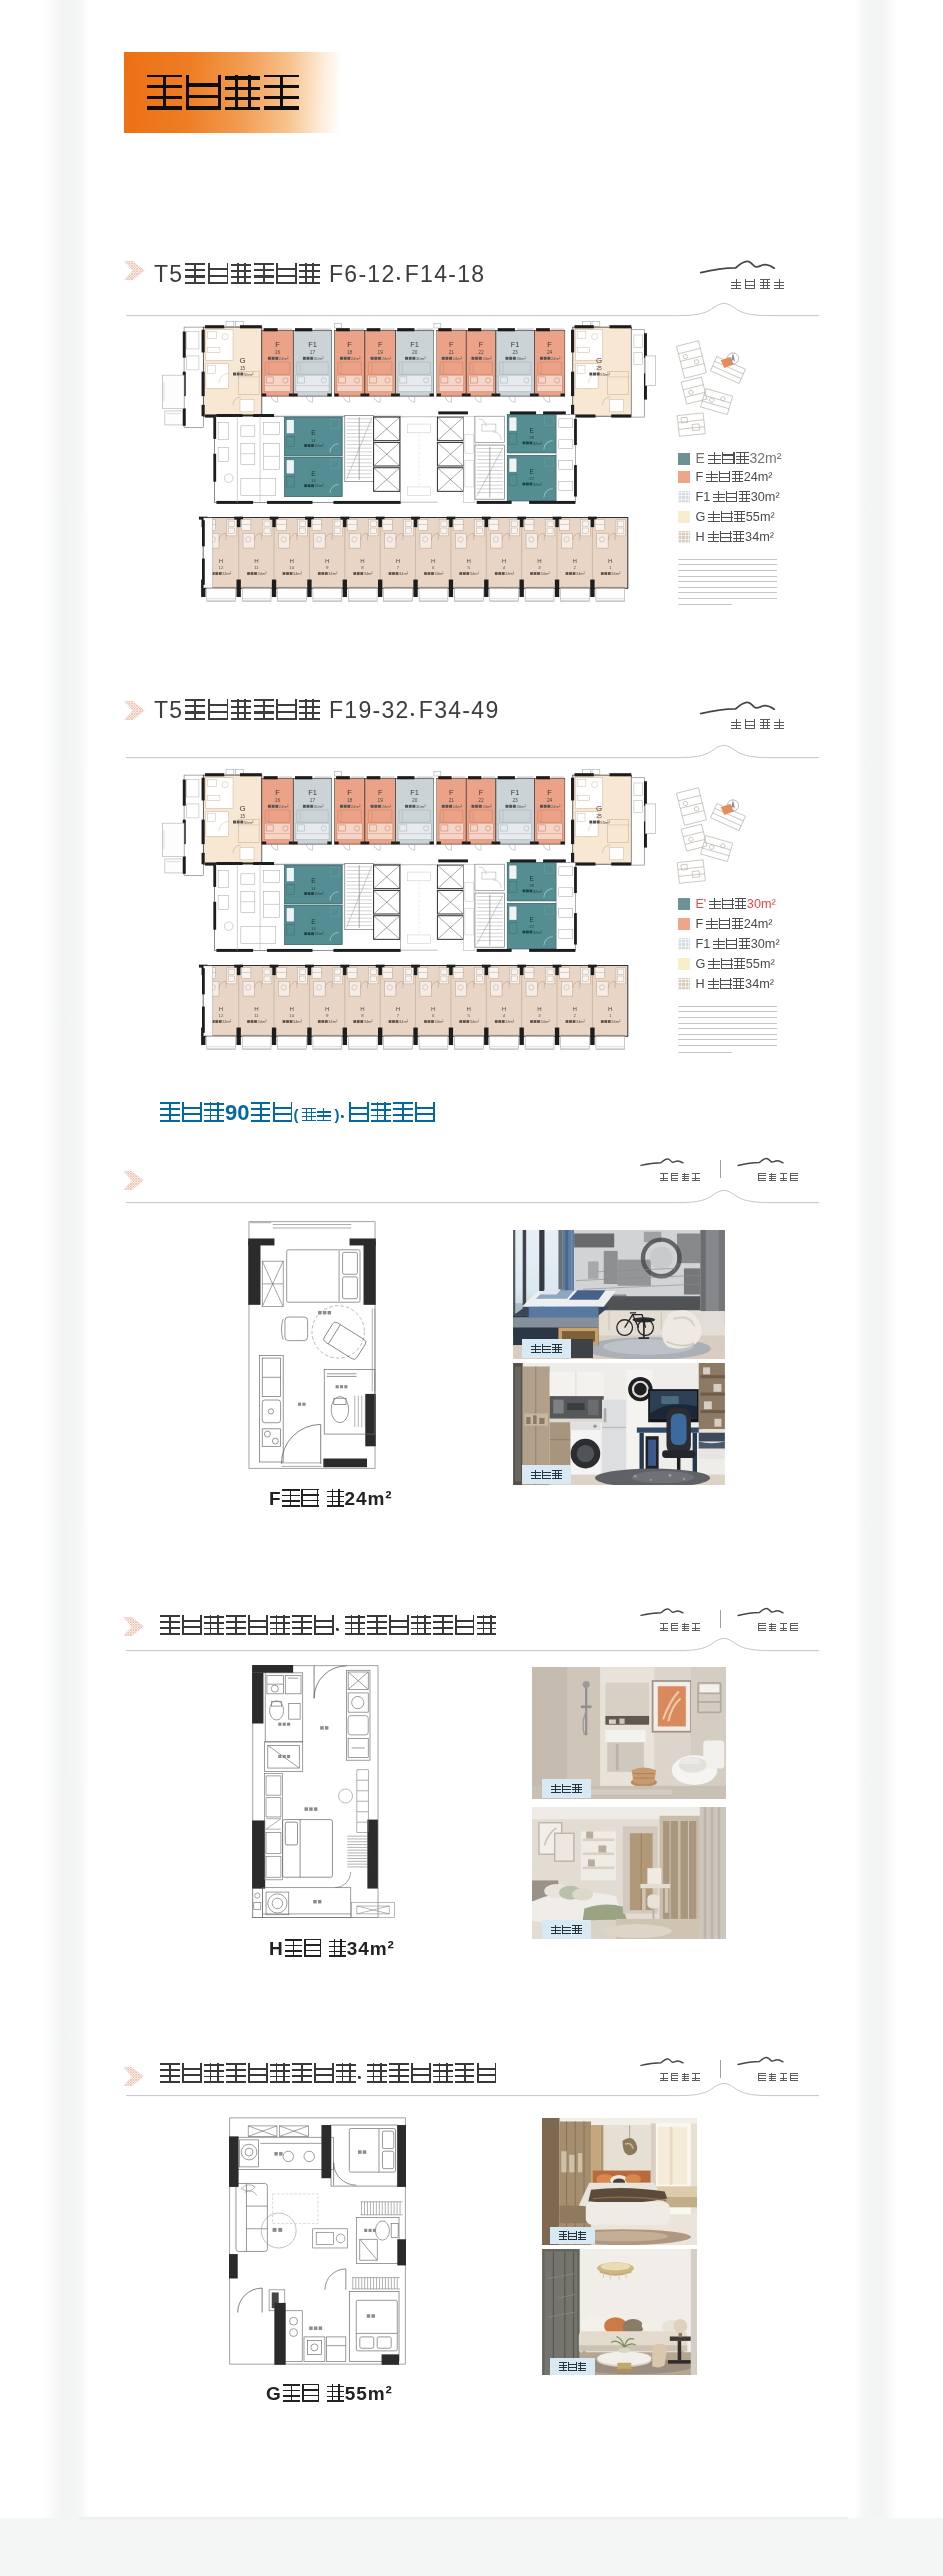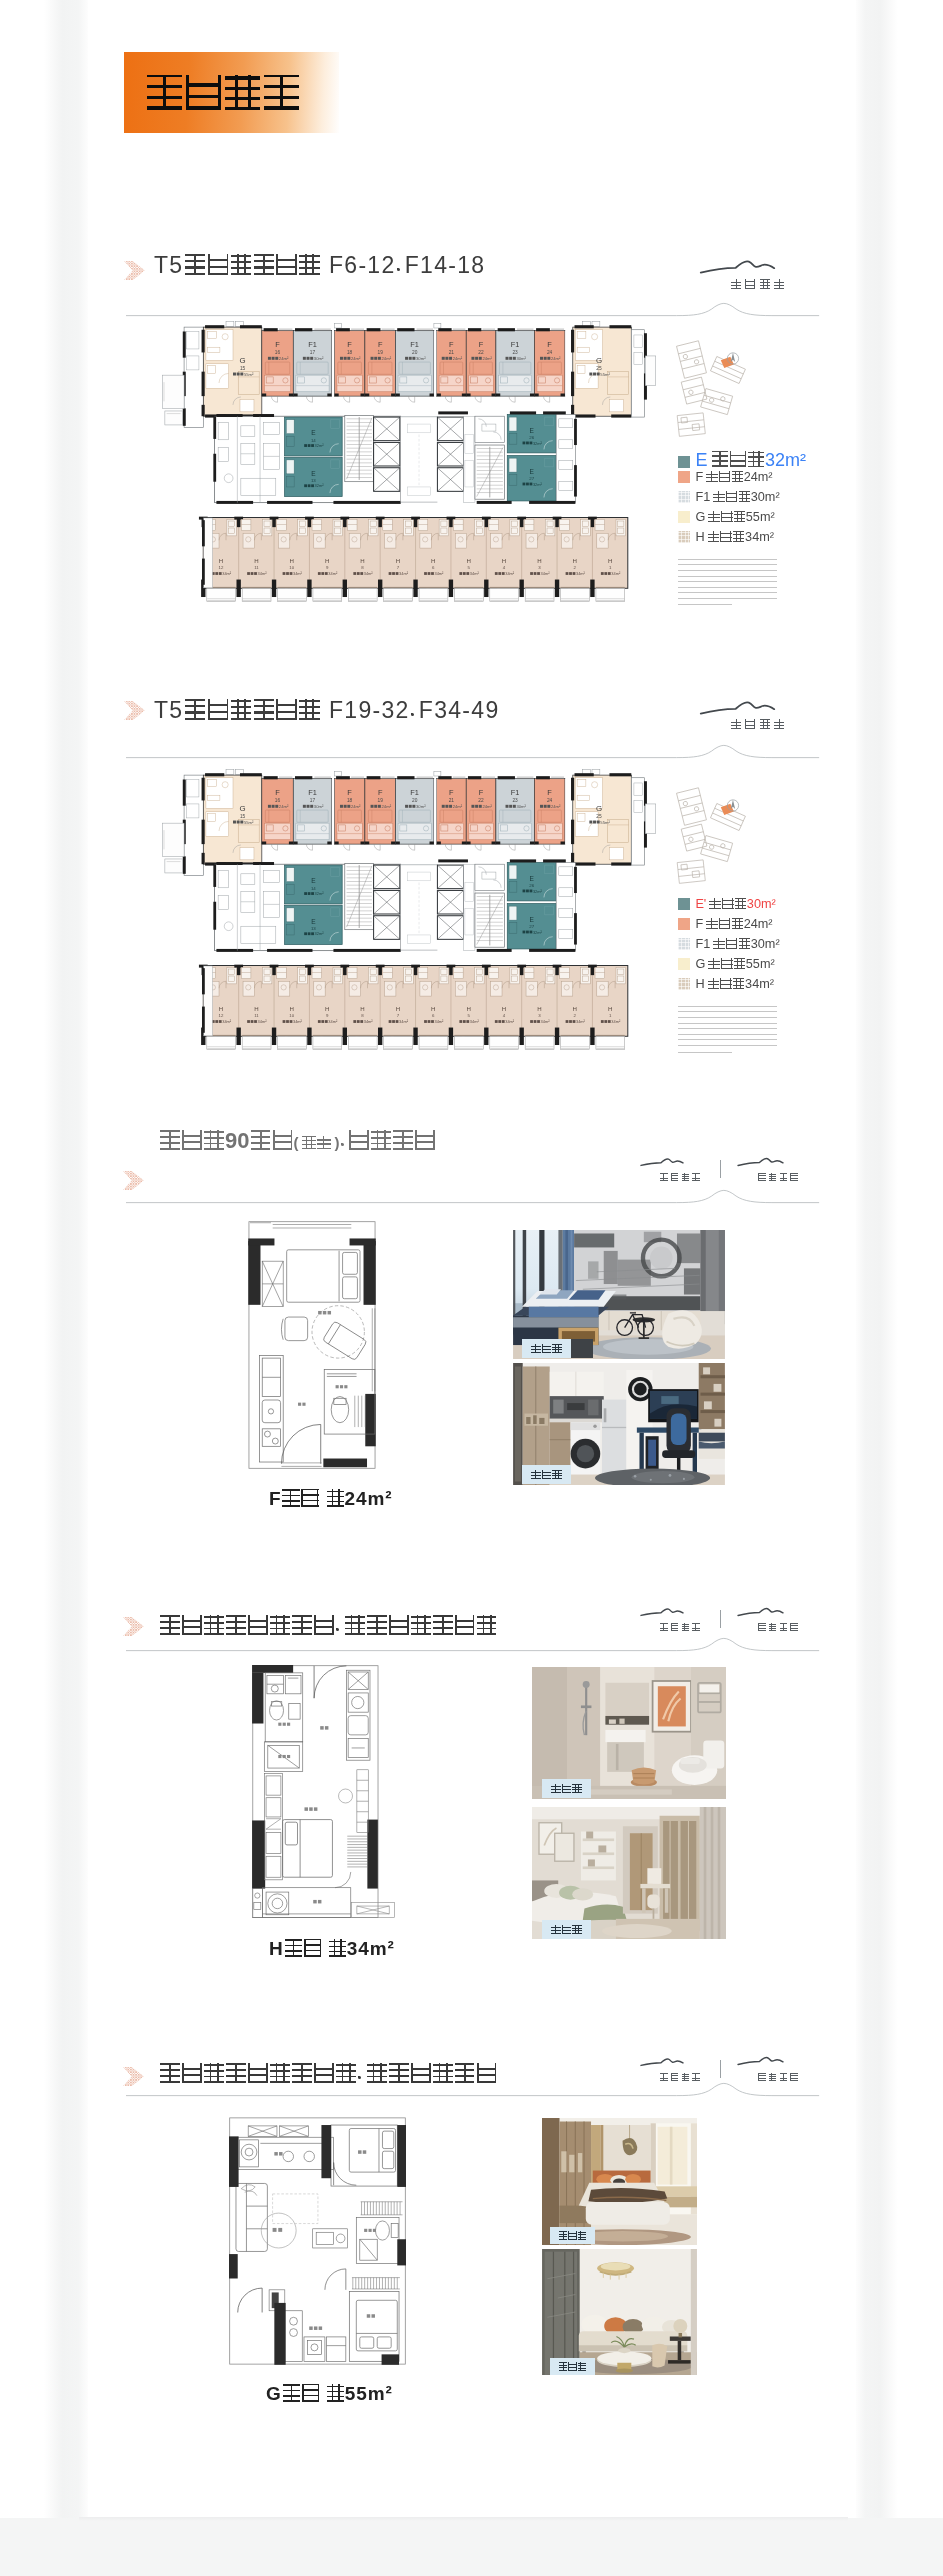--- a/index.html
+++ b/index.html
@@ -39,21 +39,21 @@
 
 <svg class="abs" style="left:124px;top:261px" width="21" height="19" viewBox="0 0 24 22">
 <defs>
       <pattern id="chev" width="3" height="3" patternUnits="userSpaceOnUse">
         <path d="M0,3 L3,0 M0,0 L3,3" stroke="#e9b4a0" stroke-width="0.9" fill="none"></path>
       </pattern>
     </defs>
 <polygon points="0,0 10,0 24,11 10,22 0,22 10,11" fill="url(#chev)"></polygon>
 </svg>
 
-<div class="sechead" style="left:154px;top:252px">T5<i class="hz"></i><i class="hz hb"></i><i class="hz hc"></i><i class="hz"></i><i class="hz hb"></i><i class="hz hc"></i>&nbsp;F6-12<span class="dn"></span>F14-18</div>
+<div class="sechead" style="left:154px;top:261px">T5<i class="hz"></i><i class="hz hb"></i><i class="hz hc"></i><i class="hz"></i><i class="hz hb"></i><i class="hz hc"></i>&nbsp;F6-12<span class="dn"></span>F14-18</div>
 
 <svg class="abs" style="left:699px;top:259px" width="77" height="17.5" viewBox="0 0 88 20">
     <path d="M2,15.5 C18,11.5 32,10 42,10 C48,4.5 53,1.5 57,3 C61,4.5 62,8.5 65,9 C69,9.5 71,6.5 75,6.5 C79,6.5 83,8.5 86,10.5" fill="none" stroke="#43484d" stroke-width="2" stroke-linecap="round"></path>
   </svg>
 
 <div class="logotxt" style="left:730px;top:278px;font-size:11.4px;color:#565b60"><i class="hz"></i>&nbsp;<i class="hz hb"></i>&nbsp;<i class="hz hc"></i>&nbsp;<i class="hz"></i></div>
 
 <svg class="abs" style="left:126px;top:302px" width="694" height="15" viewBox="0 0 794 17">
     <path d="M0,15.5 H630 C650,15.5 661,14 670,8 C675,4 680,1.5 684,1.5 C688,1.5 693,4 698,8 C707,14 719,15.5 739,15.5 H793" fill="none" stroke="#b9bdc0" stroke-width="1"></path>
   </svg>
@@ -1029,21 +1029,21 @@
         <line x1="44" y1="32" x2="80" y2="32"></line>
         <line x1="44" y1="38" x2="80" y2="38"></line>
       </g>
 </g>
 <polygon points="55,24 66,20 70,29 59,33" fill="#ea8c56"></polygon>
 <circle cx="69" cy="22" r="6.5" fill="none" stroke="#9aa0a4" stroke-width="0.8"></circle>
 <polygon points="69,15.5 66.5,26 69,23.5 71.5,26" fill="#8a9094"></polygon>
 </svg>
 
 <div class="abs" style="left:678px;top:450px;width:148px">
-    <div style="position:absolute;top:0px;left:0;height:20px;white-space:nowrap;font-size:18px;color:#3b82f6">
+    <div style="position:absolute;top:0px;left:0;height:20px;white-space:nowrap;font-size:14px;color:#737373">
 <span style="display:inline-block;width:12.2px;height:12.2px;background:#6e9294;vertical-align:-1.7px;margin-right:5.2px"></span>E <span style="color:#4f4f4f"><i class="hz"></i><i class="hz hb"></i><i class="hz hc"></i></span>32m²</div>
     <div style="position:absolute;top:20px;left:0;height:20px;white-space:nowrap;font-size:12.7px;color:#4a4a4a">
 <span style="display:inline-block;width:12.2px;height:12.2px;background:#efa587;vertical-align:-1.7px;margin-right:5.2px"></span>F <span style="color:#4f4f4f"><i class="hz"></i><i class="hz hb"></i><i class="hz hc"></i></span>24m²</div>
     <div style="position:absolute;top:40px;left:0;height:20px;white-space:nowrap;font-size:12.7px;color:#4a4a4a">
 <span style="display:inline-block;width:12.2px;height:12.2px;background:repeating-linear-gradient(0deg,rgba(255,255,255,.6) 0 0.9px,transparent 0.9px 3.5px),repeating-linear-gradient(90deg,rgba(255,255,255,.6) 0 0.9px,transparent 0.9px 3.5px),#d6dce0;vertical-align:-1.7px;margin-right:5.2px"></span>F1 <span style="color:#4f4f4f"><i class="hz"></i><i class="hz hb"></i><i class="hz hc"></i></span>30m²</div>
     <div style="position:absolute;top:60px;left:0;height:20px;white-space:nowrap;font-size:12.7px;color:#4a4a4a">
 <span style="display:inline-block;width:12.2px;height:12.2px;background:#f8eecd;vertical-align:-1.7px;margin-right:5.2px"></span>G <span style="color:#4f4f4f"><i class="hz"></i><i class="hz hb"></i><i class="hz hc"></i></span>55m²</div>
     <div style="position:absolute;top:80px;left:0;height:20px;white-space:nowrap;font-size:12.7px;color:#4a4a4a">
 <span style="display:inline-block;width:12.2px;height:12.2px;background:repeating-linear-gradient(0deg,rgba(255,255,255,.6) 0 0.9px,transparent 0.9px 3.5px),repeating-linear-gradient(90deg,rgba(255,255,255,.6) 0 0.9px,transparent 0.9px 3.5px),#d9ccbc;vertical-align:-1.7px;margin-right:5.2px"></span>H <span style="color:#4f4f4f"><i class="hz"></i><i class="hz hb"></i><i class="hz hc"></i></span>34m²</div>
   </div>
@@ -1125,21 +1125,21 @@
 <span style="display:inline-block;width:12.2px;height:12.2px;background:repeating-linear-gradient(0deg,rgba(255,255,255,.6) 0 0.9px,transparent 0.9px 3.5px),repeating-linear-gradient(90deg,rgba(255,255,255,.6) 0 0.9px,transparent 0.9px 3.5px),#d9ccbc;vertical-align:-1.7px;margin-right:5.2px"></span>H <span style="color:#4f4f4f"><i class="hz"></i><i class="hz hb"></i><i class="hz hc"></i></span>34m²</div>
   </div>
 
 <div class="abs" style="left:678px;top:1001px;width:99px;height:45px;background:repeating-linear-gradient(0deg,#c6c6c6 0 1.1px,transparent 1.1px 5.6px)"></div>
 <div class="abs" style="left:678px;top:1052px;width:54px;height:1.1px;background:#c6c6c6"></div>
 
 <svg class="abs" style="left:123px;top:1171px" width="21" height="19" viewBox="0 0 24 22">
     <polygon points="0,0 10,0 24,11 10,22 0,22 10,11" fill="url(#chev)"></polygon>
   </svg>
 
-<div class="sechead bold27" style="left:159px;top:1128px;color:#737373"><i class="hz"></i><i class="hz hb"></i><i class="hz hc"></i>90<i class="hz"></i><i class="hz hb"></i><span style="font-size:15px;letter-spacing:0">( <i class="hz hc"></i><i class="hz"></i> )</span><span class="dn"></span><i class="hz hb"></i><i class="hz hc"></i><i class="hz"></i><i class="hz hb"></i></div>
+<div class="sechead bold27" style="left:159px;top:1100px;color:#0369a1"><i class="hz"></i><i class="hz hb"></i><i class="hz hc"></i>90<i class="hz"></i><i class="hz hb"></i><span style="font-size:15px;letter-spacing:0">( <i class="hz hc"></i><i class="hz"></i> )</span><span class="dn"></span><i class="hz hb"></i><i class="hz hc"></i><i class="hz"></i><i class="hz hb"></i></div>
 
 <svg class="abs" style="left:640px;top:1157px" width="44" height="11.4" viewBox="0 0 88 20">
     <path d="M2,15.5 C18,11.5 32,10 42,10 C48,4.5 53,1.5 57,3 C61,4.5 62,8.5 65,9 C69,9.5 71,6.5 75,6.5 C79,6.5 83,8.5 86,10.5" fill="none" stroke="#43484d" stroke-width="2.8" stroke-linecap="round"></path>
   </svg>
 
 <div class="logotxt" style="left:660px;top:1172px;font-size:8.3px"><i class="hz"></i>&nbsp;<i class="hz hb"></i>&nbsp;<i class="hz hc"></i>&nbsp;<i class="hz"></i></div>
 
 <div class="abs" style="left:720px;top:1160px;width:1px;height:17.5px;background:#9aa0a4"></div>
 
 <svg class="abs" style="left:737px;top:1156px" width="47" height="13" viewBox="0 0 88 20">

